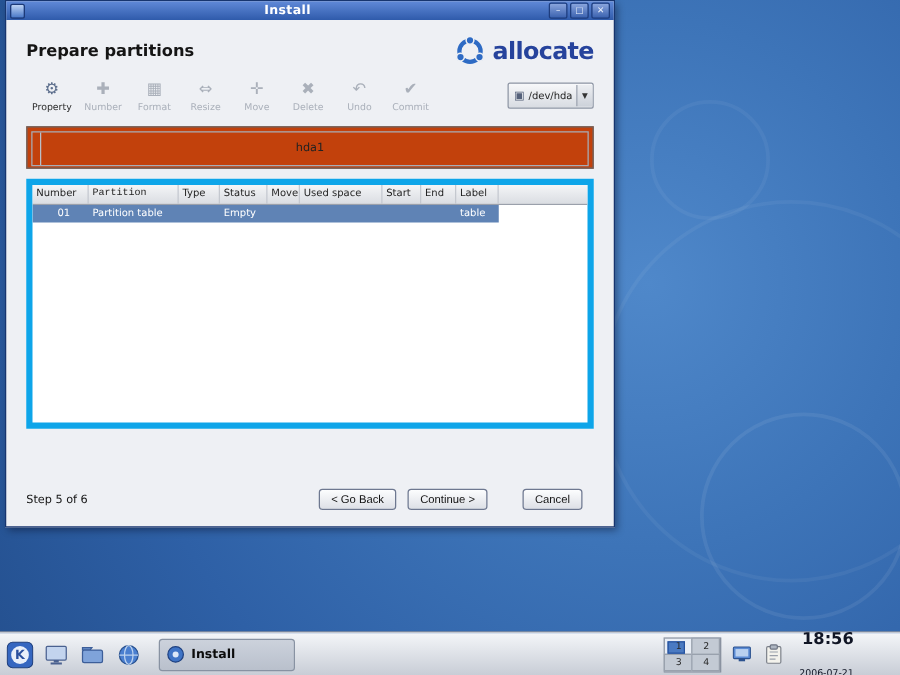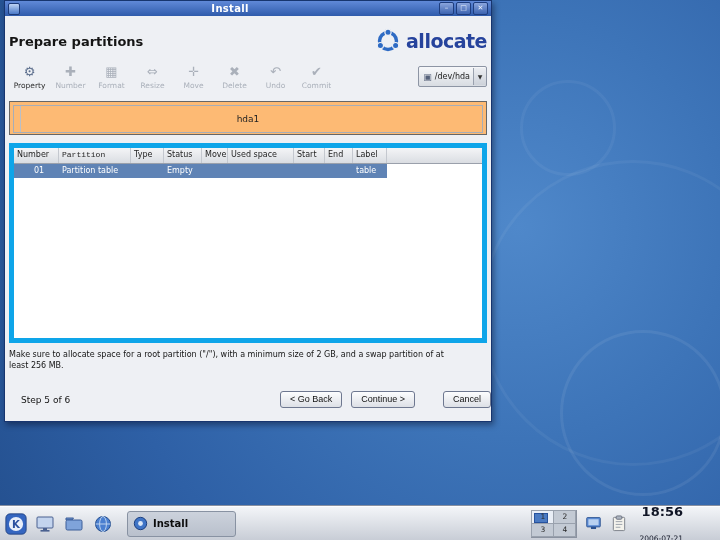--- a/index.html
+++ b/index.html
@@ -14,57 +14,57 @@
   .ring3{width:90px;height:90px;left:520px;top:80px;border-color:rgba(255,255,255,0.05);}
   
   #win{position:absolute;left:4px;top:0;width:486px;height:420px;background:#eef0f4;
        border:1px solid #17356f;box-shadow:2px 3px 6px rgba(0,0,20,.4);}
   #titlebar{height:15px;background:linear-gradient(#6089d8,#2f5bab);display:flex;align-items:center;padding:0 3px;}
   .winicon{width:10px;height:10px;background:linear-gradient(#bcd2f4,#4a79c8);border:1px solid #1c3a78;border-radius:2px;margin-right:3px;}
   .tb-title{flex:1;text-align:center;color:#fff;font-size:10px;font-weight:bold;letter-spacing:.3px;}
   .tb-btn{width:13px;height:11px;margin-left:2px;background:linear-gradient(#8aa5dd,#3c63b0);
           border:1px solid #1e3d7e;border-radius:2px;color:#eaf0fb;font-size:7px;line-height:10px;text-align:center;}
   .tb-btn.min::before{content:"–";} .tb-btn.max::before{content:"□";} .tb-btn.close::before{content:"✕";}
-  #content{position:relative;height:403px;padding:10px 4px 0;box-sizing:border-box;}
+  #content{position:relative;height:403px;padding:10px 16px 0;box-sizing:border-box;}
   
   .hdr{display:flex;align-items:flex-start;justify-content:space-between;}
   .page-title{font-size:13px;font-weight:bold;color:#151515;margin-top:8px;}
   .brand{display:flex;align-items:center;gap:5px;margin-top:2px;}
   .brand-text{font-size:19px;font-weight:bold;color:#26439c;letter-spacing:-0.5px;}
   
   .toolbar{display:flex;align-items:flex-start;margin-top:8px;}
   .tool{width:41px;text-align:center;padding:2px 0;}
   .tool .ic{font-size:13px;height:15px;line-height:15px;color:#5d6f8d;}
   .tool .lb{font-size:7.5px;color:#2d2d2d;margin-top:2px;}
   .tool.disabled .ic,.tool.disabled .lb{color:#aab0ba;}
   .devsel{margin-left:auto;margin-top:4px;height:19px;display:flex;align-items:center;gap:3px;
           border:1px solid #8d95a4;border-radius:2px;background:linear-gradient(#f7f8fa,#d8dce2);
           font-size:8px;color:#1d1d1d;padding:0 0 0 4px;}
   .devsel .disk{font-size:9px;color:#55617a;}
   .devsel .arrow{width:12px;height:17px;border-left:1px solid #9aa1ae;background:linear-gradient(#eceef2,#cdd2da);
           font-size:6px;line-height:17px;text-align:center;color:#333;}
   .devsel .arrow::before{content:"▼";}
   
-  .partbox{margin-top:9px;height:34px;border:1px solid #666;background:#fdba74;position:relative;padding:3px;box-sizing:border-box;}
+  .partbox{margin-top:9px;height:34px;border:1px solid #666;background:#c2410c;position:relative;padding:3px;box-sizing:border-box;}
   .partinner{height:100%;border:1px solid #a7adb7;position:relative;display:flex;align-items:center;justify-content:center;}
   .partinner::before{content:"";position:absolute;left:6px;top:0;bottom:0;width:1px;background:#b9bfc8;}
   .partlabel{font-size:9px;color:#222;}
   
   .table{margin-top:8px;height:190px;border:5px solid #0ea5e9;background:#fff;overflow:hidden;}
   .thead{display:flex;height:15px;background:linear-gradient(#f4f5f7,#dadde2);border-bottom:1px solid #9aa0ab;}
   .th{font-size:8px;color:#1f1f1f;padding:2px 0 0 3px;box-sizing:border-box;border-right:1px solid #c4c8cf;
       overflow:hidden;white-space:nowrap;}
   .trow{display:flex;height:14px;width:fit-content;}
   .trow.selected{background:#5f83b5;}
   .td{font-size:8px;color:#222;padding:2px 0 0 3px;box-sizing:border-box;overflow:hidden;white-space:nowrap;}
   .trow.selected .td{color:#fff;}
   .td.first{padding-left:20px;}
   
   .note{margin-top:6px;font-size:8px;line-height:1.4;color:#141414;max-width:452px;}
-  .actions{position:absolute;left:16px;right:0;bottom:11px;display:flex;align-items:center;}
+  .actions{position:absolute;left:16px;right:25px;bottom:11px;display:flex;align-items:center;}
   .step{font-size:9px;color:#141414;}
   .btn{font-size:9px;color:#111;padding:2px 9px 3px;margin-left:9px;border:1px solid #6e7890;border-radius:3px;
        background:linear-gradient(#fcfdfe,#dde0e6);}
   .btn.cancel{margin-left:28px;}
   .spacer{flex:1;}
   
   #taskbar{position:absolute;left:0;bottom:0;width:720px;height:34px;box-sizing:border-box;
     background:linear-gradient(#f3f5f8,#c8cdd6);border-top:1px solid #fdfdfe;box-shadow:0 -1px 0 #8890a0;
     display:flex;align-items:center;padding:0 5px;gap:7px;}
   .ql{width:22px;height:22px;display:flex;align-items:center;justify-content:center;}
@@ -185,21 +185,20 @@
             <div class="td" style="width: 38px;">Empty</div>
             <div class="td" style="width: 26px;"></div>
             <div class="td" style="width: 66px;"></div>
             <div class="td" style="width: 31px;"></div>
             <div class="td" style="width: 28px;"></div>
             <div class="td" style="width: 34px;">table</div>
           </div>
         </div>
     </div>
 
-    <div class="note">Make sure to allocate space for a root partition ("/"), with a minimum size of 2 GB, and a swap partition of at least 256 MB.</div>
 
     <div class="actions">
       <span class="step">Step 5 of 6</span>
       <span class="spacer"></span>
       <button class="btn">&lt; Go Back</button>
       <button class="btn">Continue &gt;</button>
       <button class="btn cancel">Cancel</button>
     </div>
   </div>
 </div>

